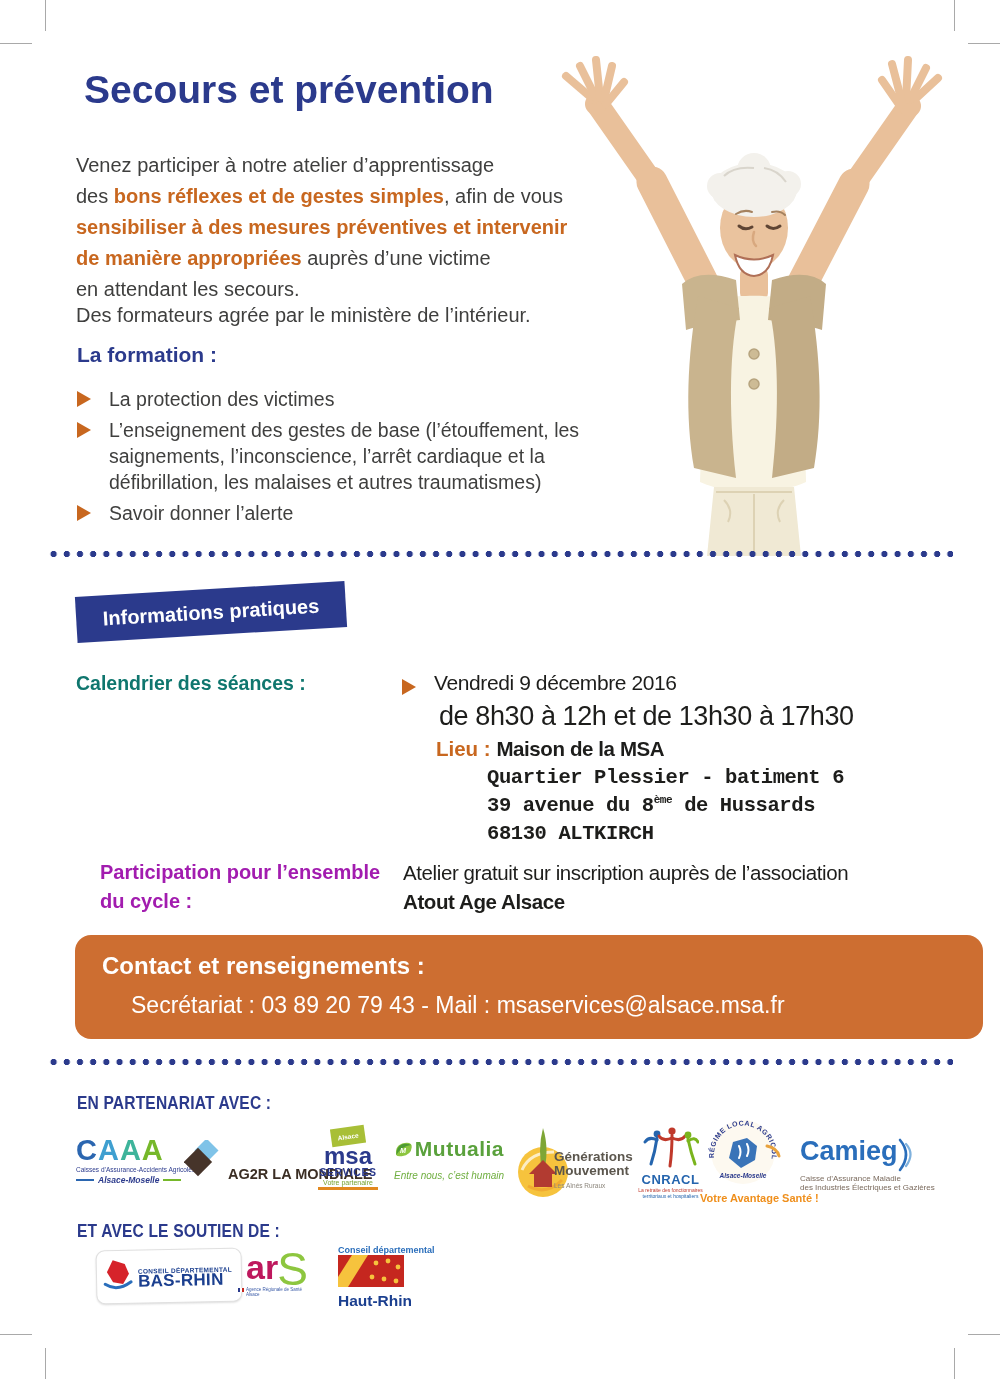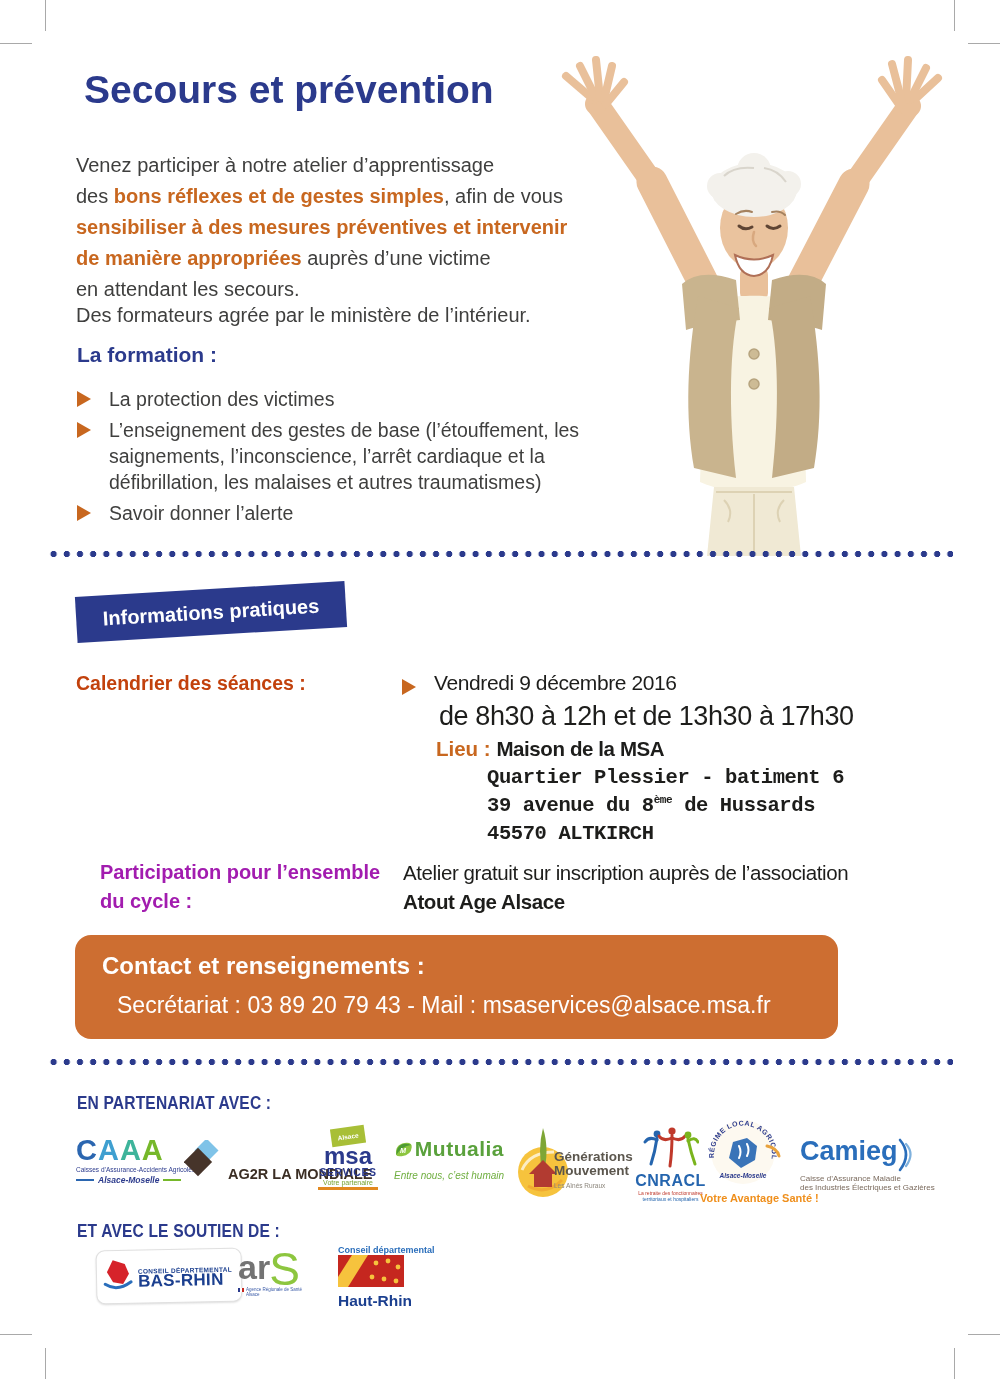--- a/index.html
+++ b/index.html
@@ -25,37 +25,37 @@
   .li-tri{position:absolute;left:0;top:5px;}
   
   .dots{position:absolute;left:47px;width:906px;height:8px;z-index:6;
     background-image:radial-gradient(circle, #2b3a8c 0 3.1px, transparent 3.4px);
     background-size:13.2px 8px;background-repeat:repeat-x;background-position:left center;}
   
   .info-banner{position:absolute;left:76px;top:589px;width:270px;height:46px;background:#2b3a8c;
     transform:rotate(-3.4deg);display:flex;align-items:center;justify-content:center;}
   .info-banner span{color:#ffffff;font-size:20px;font-weight:700;}
   
-  .navy-label{position:absolute;color:#c2410c;font-weight:700;font-size:19.5px;}
+  .navy-label{position:absolute;color:#0f766e;font-weight:700;font-size:19.5px;}
   .cond{letter-spacing:-0.4px;color:#1d1d1b;}
   .cal-tri{position:absolute;left:402px;top:679px;}
   .cal-date{position:absolute;left:434px;top:671px;font-size:21px;}
   .cal-time{position:absolute;left:439px;top:701px;font-size:27px;}
   .lieu-line{position:absolute;left:436px;top:737px;font-size:20.5px;}
   .lieu-label{color:#c8671f;font-weight:700;}
   .addr-bold{color:#1d1d1b;font-weight:700;letter-spacing:-0.4px;}
   .addr{position:absolute;left:487px;font-weight:700;font-size:20.5px;font-family:Liberation Mono, monospace;}
   .addr sup{font-size:11px;}
   .part-label{position:absolute;left:76px;top:858px;line-height:29px;color:#a21caf;font-weight:700;font-size:20px;margin-left:24px;}
   .part-text{position:absolute;left:403px;top:858px;line-height:29px;font-size:20.5px;}
   .part-text .bold{font-weight:700;}
   
-  .contact-banner{position:absolute;left:75px;top:935px;width:763px;height:104px;background:#cd6e31;border-radius:16px;}
+  .contact-banner{position:absolute;left:75px;top:935px;width:908px;height:104px;background:#cd6e31;border-radius:16px;}
   .contact-heading{padding:17px 0 0 27px;color:#ffffff;font-size:24px;font-weight:700;}
-  .contact-line{padding-left:42px;margin-top:12px;color:#ffffff;font-size:23px;}
+  .contact-line{padding-left:56px;margin-top:12px;color:#ffffff;font-size:23px;}
   
   .cond-head{position:absolute;font-weight:800;font-size:19px;color:#2b3a8c;transform:scaleX(0.82);
     transform-origin:left center;letter-spacing:0.2px;white-space:nowrap;}
   
   .logo{position:absolute;}
   
   .caaa-main{font-size:29px;font-weight:700;letter-spacing:1px;line-height:28px;}
   .caaa-c1{color:#2b66b0;}.caaa-c2{color:#3f9fd0;}.caaa-c3{color:#3eb49b;}.caaa-c4{color:#76b82a;}
   .caaa-sub1{font-size:6.5px;color:#2b3a8c;margin-top:2px;white-space:nowrap;}
   .caaa-sub2{display:flex;align-items:center;gap:4px;font-size:8.5px;font-weight:700;color:#2b3a8c;font-style:italic;margin-top:2px;}
@@ -77,41 +77,41 @@
   .mut-row{display:flex;align-items:center;gap:2px;}
   .mut-main{font-size:21px;font-weight:700;color:#5aa13c;letter-spacing:0.5px;}
   .mut-tag{font-size:10px;font-style:italic;color:#6fae3f;margin-top:6px;white-space:nowrap;}
   
   .logo-gen{width:120px;height:80px;}
   .gen-text{position:absolute;left:42px;top:26px;line-height:14px;}
   .gen-main{font-size:13.5px;font-weight:700;color:#5b564d;}
   .gen-sub{font-size:6.5px;color:#8c867c;margin-top:1px;}
   
   .logo-cnracl{width:75px;text-align:center;}
-  .cnracl-main{font-size:16px;font-weight:800;color:#2565ae;letter-spacing:0.5px;}
+  .cnracl-main{font-size:13px;font-weight:800;color:#2565ae;letter-spacing:0.5px;}
   .cnracl-s1{font-size:5px;color:#c0392b;line-height:6px;}
   .cnracl-s2{font-size:5px;color:#2565ae;line-height:6px;}
   
   .logo-rla{width:95px;text-align:center;}
   .rla-tag{font-size:11px;font-weight:700;color:#ef8f1c;margin-top:2px;white-space:nowrap;}
   
   .logo-camieg{width:150px;}
   .camieg-row{display:flex;align-items:flex-start;}
   .camieg-main{font-size:27px;font-weight:600;color:#2a6ebb;line-height:26px;}
   .camieg-sub{font-size:8px;color:#7a6a5d;line-height:9px;margin-top:2px;}
   
   .logo-basrhin{width:132px;height:52px;background:#fff;border:1px solid #e0e0e0;border-radius:9px;
     box-shadow:0 1px 2px rgba(0,0,0,0.12);display:flex;align-items:center;gap:5px;padding:0 6px;transform:rotate(-1.2deg);}
   .br-text{line-height:10px;}
   .br-top{font-size:6.5px;font-weight:700;color:#1b3f8f;letter-spacing:0.3px;}
   .br-main{font-size:17px;font-weight:800;color:#1b3f8f;letter-spacing:0.3px;}
   
   .logo-ars{width:80px;}
   .ars-row{display:flex;align-items:flex-start;}
-  .ars-ar{font-size:34px;font-weight:700;color:#737373;line-height:30px;}
+  .ars-ar{font-size:34px;font-weight:700;color:#be185d;line-height:30px;margin-left:8px;}
   .ars-s{font-size:46px;font-weight:400;color:#8dc63f;line-height:34px;margin-left:-1px;}
   .ars-sub{display:flex;gap:2px;margin-top:1px;}
   .ars-flag{width:6px;height:4px;margin-top:1px;background:linear-gradient(90deg,#2b3a8c 33%,#fff 33% 66%,#c5271f 66%);}
   .ars-sub-text{font-size:4.5px;color:#3c5ca8;line-height:5px;}
   
   .logo-hautrhin{width:80px;text-align:left;}
   .hr-top{font-size:9px;font-weight:700;color:#2a6ebb;white-space:nowrap;}
   .hr-main{font-size:15.5px;font-weight:800;color:#1b3f8f;margin-top:1px;}
   
   .photo{position:absolute;left:538px;top:56px;width:428px;height:500px;z-index:1;}
@@ -228,21 +228,21 @@
   <span class="tri cal-tri"></span>
   <div class="cal-date cond">Vendredi 9 décembre 2016</div>
   <div class="cal-time cond">de 8h30 à 12h et de 13h30 à 17h30</div>
 
   <div class="lieu-line">
     <span class="lieu-label">Lieu :</span>
     <span class="addr-bold">Maison de la MSA</span>
   </div>
   <div class="addr cond" style="top:766px;">Quartier Plessier - batiment 6</div>
   <div class="addr cond" style="top:794px;"><span>39 avenue du 8</span><sup>ème</sup><span> de Hussards</span></div>
-  <div class="addr cond" style="top:822px;">45570 ALTKIRCH</div>
+  <div class="addr cond" style="top:822px;">68130 ALTKIRCH</div>
 
   <div class="part-label">
     <div>Participation pour l’ensemble</div>
     <div>du cycle :</div>
   </div>
   <div class="part-text cond">
     <div>Atelier gratuit sur inscription auprès de l’association</div>
     <div class="bold">Atout Age Alsace</div>
   </div>
 

